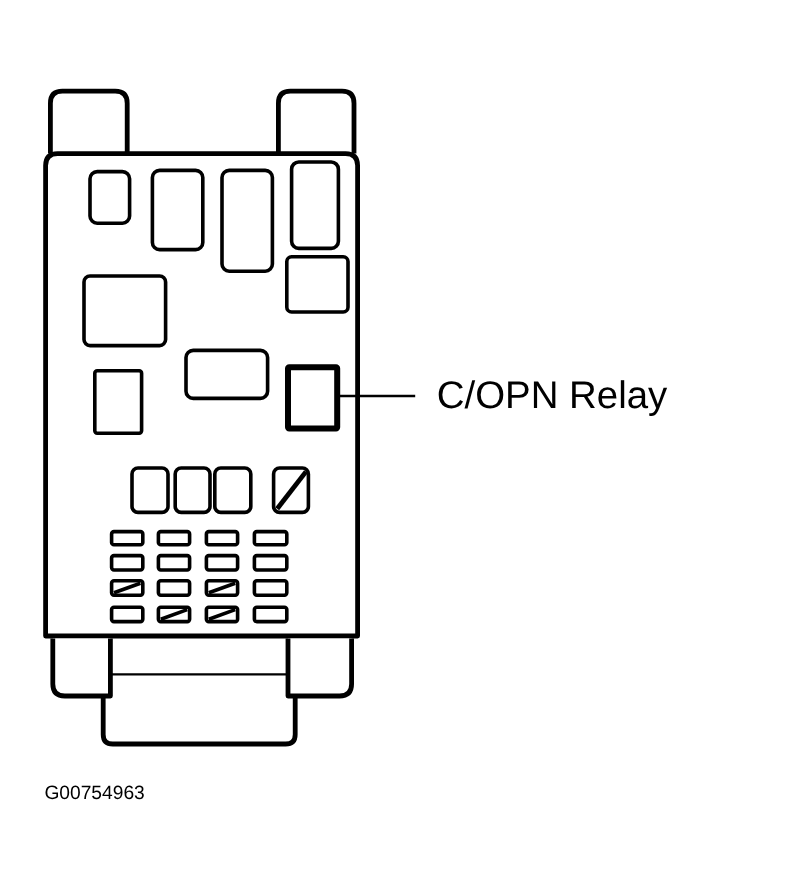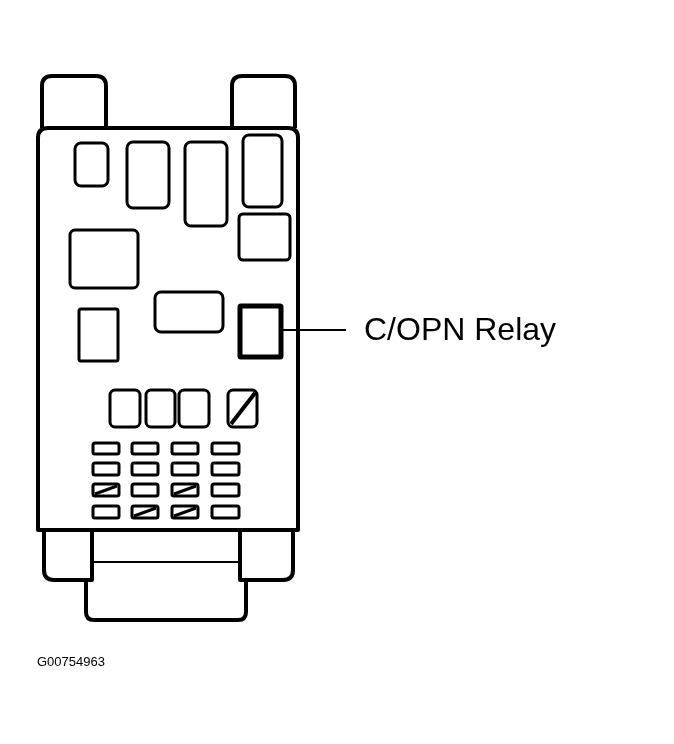--- a/index.html
+++ b/index.html
@@ -66,14 +66,14 @@
         <line x1="134" y1="516" x2="156" y2="508"></line>
         <line x1="174" y1="516" x2="196" y2="508"></line>
       </g>
 
       <line x1="282" y1="330" x2="346" y2="330" stroke-width="2"></line>
     </g>
   </svg>
 
   <div class="label" style="left:352px; top:306px; font-size:32px; line-height:46px;margin-left:12px;">C/OPN Relay</div>
 
-  <div class="label" style="left:37px; top:650px; font-size:13px; line-height:24px;">G00754963</div>
+  <div class="label" style="left:37px; top:650px; font-size:16px; line-height:24px;">G00754963</div>
 </div>
 
 </body></html>

